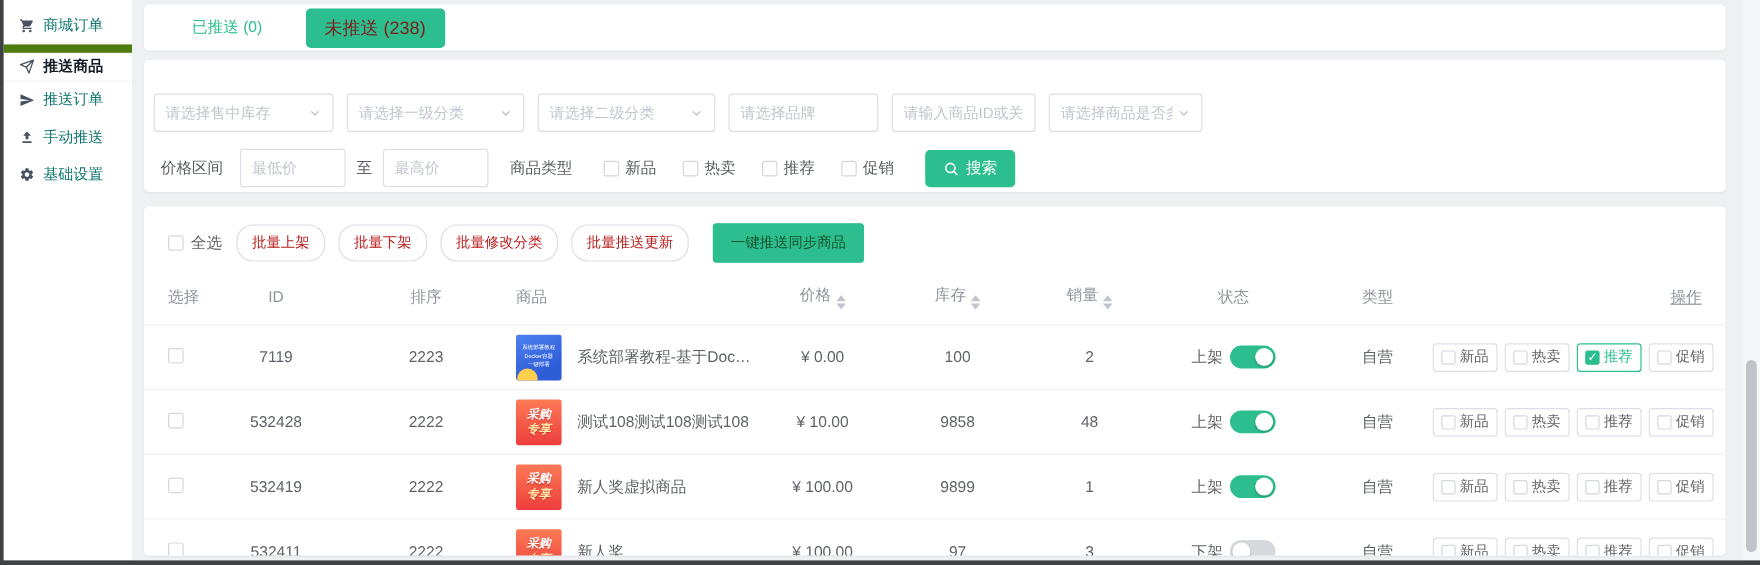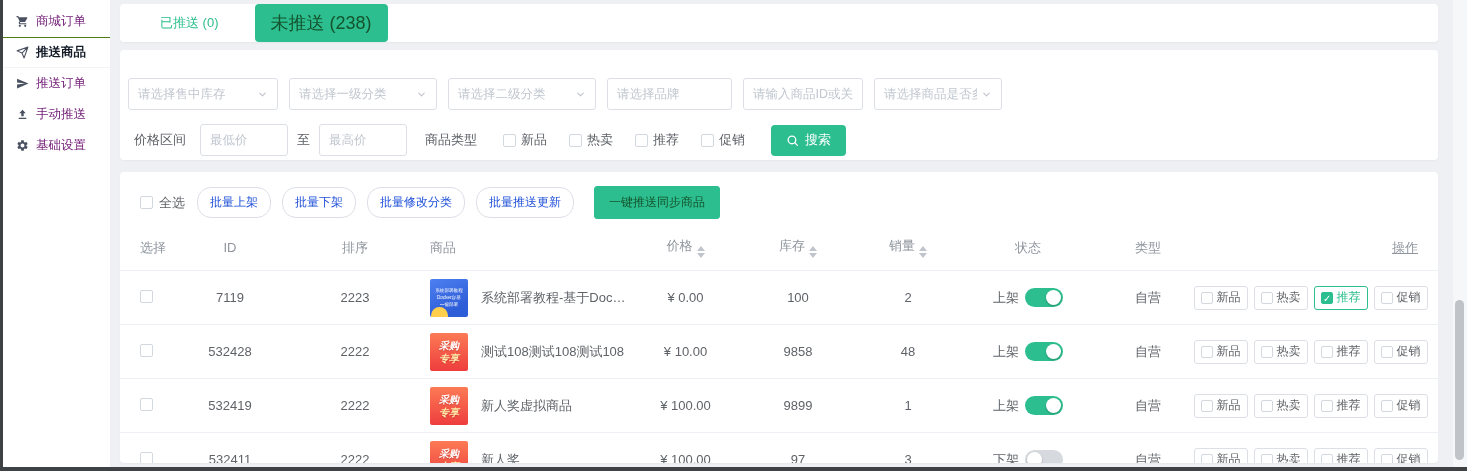--- a/index.html
+++ b/index.html
@@ -9,32 +9,32 @@
     position:relative; overflow:hidden;
     background:#eef0f3;
     font-family:"Liberation Sans","DejaVu Sans",sans-serif;
     color:#5f6368;
   }
   .edge-left{position:absolute;left:0;top:0;width:3px;height:100%;background:#3f4245;z-index:9;}
   .edge-bottom{position:absolute;left:0;bottom:0;width:100%;height:4px;background:#3f4245;z-index:9;}
 
   
   .sidebar{position:absolute;left:3px;top:0;bottom:4px;width:107px;background:#fff;padding-top:6px;z-index:2;}
-  .side-item{display:flex;align-items:center;gap:7px;height:31px;padding-left:13px;font-size:12.5px;color:#701a75;cursor:pointer;white-space:nowrap;}
+  .side-item{display:flex;align-items:center;gap:7px;height:31px;padding-left:13px;font-size:12.5px;color:#0f766e;cursor:pointer;white-space:nowrap;}
   .side-item .ico{width:13px;height:13px;display:inline-flex;color:#495060;flex:none;}
   .side-item .ico svg{width:13px;height:13px;}
-  .side-item.active{color:#141c28;font-weight:bold;border-top:1px solid #4d7c0f;border-bottom:1px solid #f4f4f4;text-align:right;}
+  .side-item.active{color:#141c28;font-weight:bold;border-top:7px solid #4d7c0f;border-bottom:1px solid #f4f4f4;text-align:right;}
 
   
   .content{position:absolute;left:120px;top:0;width:1318px;}
   .card{background:#fff;border-radius:4px;box-shadow:0 1px 2px rgba(0,0,0,.04);}
 
   .tabs-card{margin-top:4px;height:38px;display:flex;align-items:center;padding-left:40px;}
   .tab-plain{color:var(--accent);font-size:13px;margin-right:36px;cursor:pointer;}
-  .tab-pill{background:var(--accent);color:#14532d;font-size:18px;padding:7px 16px;border-radius:4px;cursor:pointer;}
+  .tab-pill{background:var(--accent);color:#7f1d1d;font-size:15px;padding:7px 16px;border-radius:4px;cursor:pointer;}
 
   .filter-card{margin-top:8px;height:110px;padding:28px 0 16px 8px;}
   .frow{display:flex;align-items:center;gap:11px;}
   .fbox{height:32px;border:1px solid #dcdfe6;border-radius:3px;display:flex;align-items:center;justify-content:space-between;padding:0 9px;font-size:12.5px;color:#c0c6cf;background:#fff;flex:none;cursor:text;}
   .fbox .ph{white-space:nowrap;overflow:hidden;}
   .fbox .ico{width:11px;height:11px;display:inline-flex;color:#c0c4cc;margin-left:4px;flex:none;}
   .fbox .ico svg{width:11px;height:11px;}
   .frow2{margin-top:14px;display:flex;align-items:center;font-size:13px;color:#5c6066;}
   .lbl{margin:0 14px 0 6px;white-space:nowrap;}
   .sep{margin:0 9px;color:#5c6066;}
@@ -45,21 +45,21 @@
   .cb.checked{background:var(--accent);border-color:var(--accent);}
   .cb.checked:after{content:"✓";position:absolute;color:#fff;font-size:10px;line-height:11px;left:1.5px;top:0;}
   .search-btn{margin-left:26px;height:31px;display:inline-flex;align-items:center;gap:6px;background:var(--accent);color:#fff;border:none;border-radius:4px;padding:0 15px;font-size:13px;cursor:pointer;font-family:inherit;}
   .search-btn .ico{width:13px;height:13px;display:inline-flex;}
   .search-btn .ico svg{width:13px;height:13px;}
 
   
   .table-card{margin-top:12px;height:291px;overflow:hidden;}
   .batch-row{display:flex;align-items:center;padding:14px 20px 11px;gap:11px;}
   .selall{display:flex;align-items:center;gap:6px;font-size:13px;color:#606266;margin-right:1px;cursor:pointer;}
-  .btn-plain{background:#fff;border:1px solid #dcdfe6;border-radius:14px;padding:6px 12px;font-size:12px;color:#1d4ed8;cursor:pointer;font-family:inherit;white-space:nowrap;}
+  .btn-plain{background:#fff;border:1px solid #dcdfe6;border-radius:14px;padding:6px 12px;font-size:12px;color:#b91c1c;cursor:pointer;font-family:inherit;white-space:nowrap;}
   .btn-primary{background:var(--accent);border:1px solid var(--accent);color:#14532d;border-radius:3px;padding:7px 14px;font-size:12px;margin-left:9px;cursor:pointer;font-family:Liberation Mono, monospace;white-space:nowrap;}
 
   .thead{display:flex;align-items:center;padding:7px 20px 12px;font-size:13px;color:#8f959e;}
   .trow{display:flex;align-items:center;height:54px;border-top:1px solid #edf0f4;padding:0 20px;font-size:13px;color:#5f6368;}
   .c-sel{width:40px;flex:none;}
   .c-id{width:100px;flex:none;text-align:center;}
   .c-sort{width:150px;flex:none;text-align:center;}
   .c-prod{flex:1;min-width:0;display:flex;align-items:center;gap:13px;}
   .thead .c-prod{display:block;text-align:left;}
   .c-price{width:115px;flex:none;text-align:center;}

